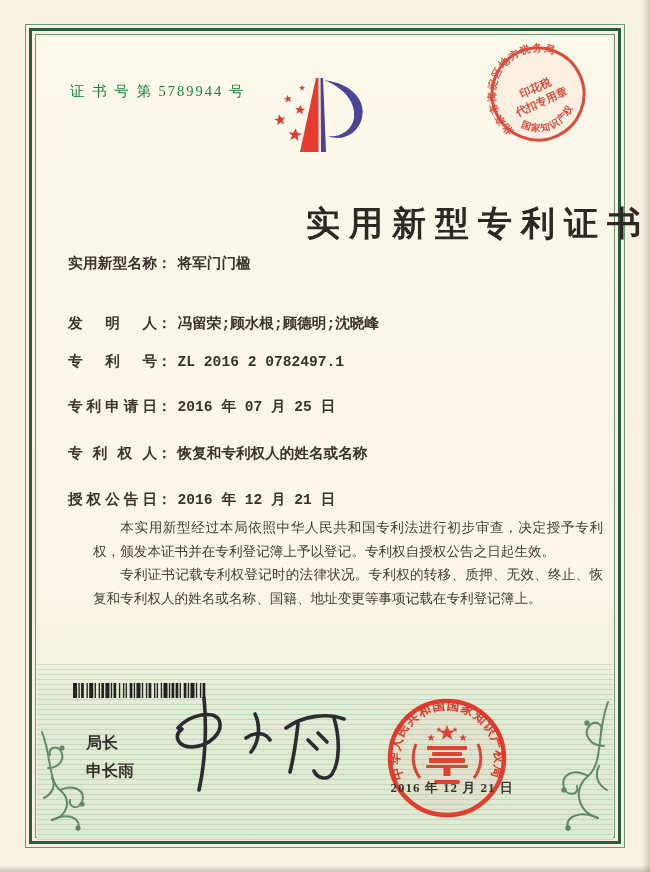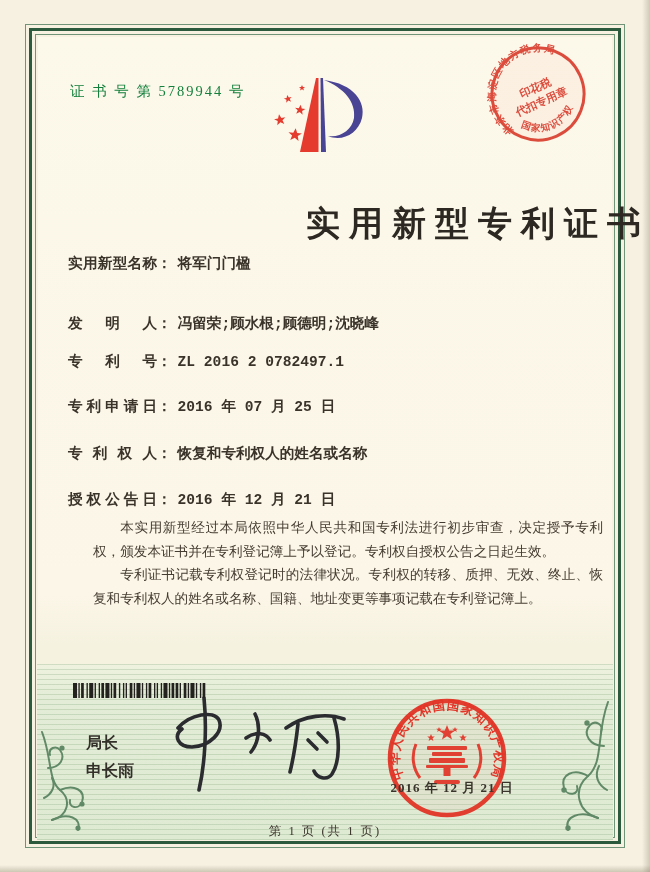--- a/index.html
+++ b/index.html
@@ -237,18 +237,17 @@
           <rect x="-21" y="9" width="42" height="3" rx="1"></rect>
           <rect x="-3.5" y="12" width="7" height="8"></rect>
           <path d="M-27,22 A 34 34 0 0 1 -31,-12" fill="none" stroke="#e23528" stroke-width="3"></path>
           <path d="M27,22 A 34 34 0 0 0 31,-12" fill="none" stroke="#e23528" stroke-width="3"></path>
           <rect x="-13" y="24" width="26" height="4" rx="2"></rect>
         </g>
       </svg>
     </div>
     <div class="seal-date">2016 年 12 月 21 日</div>
 
-    <div class="footer">第 1 页 (共 1 页)</div>
   </div>
 
   <div class="scan-edge-r"></div>
   <div class="scan-edge-b"></div>
 </div>
 
 </body></html>

